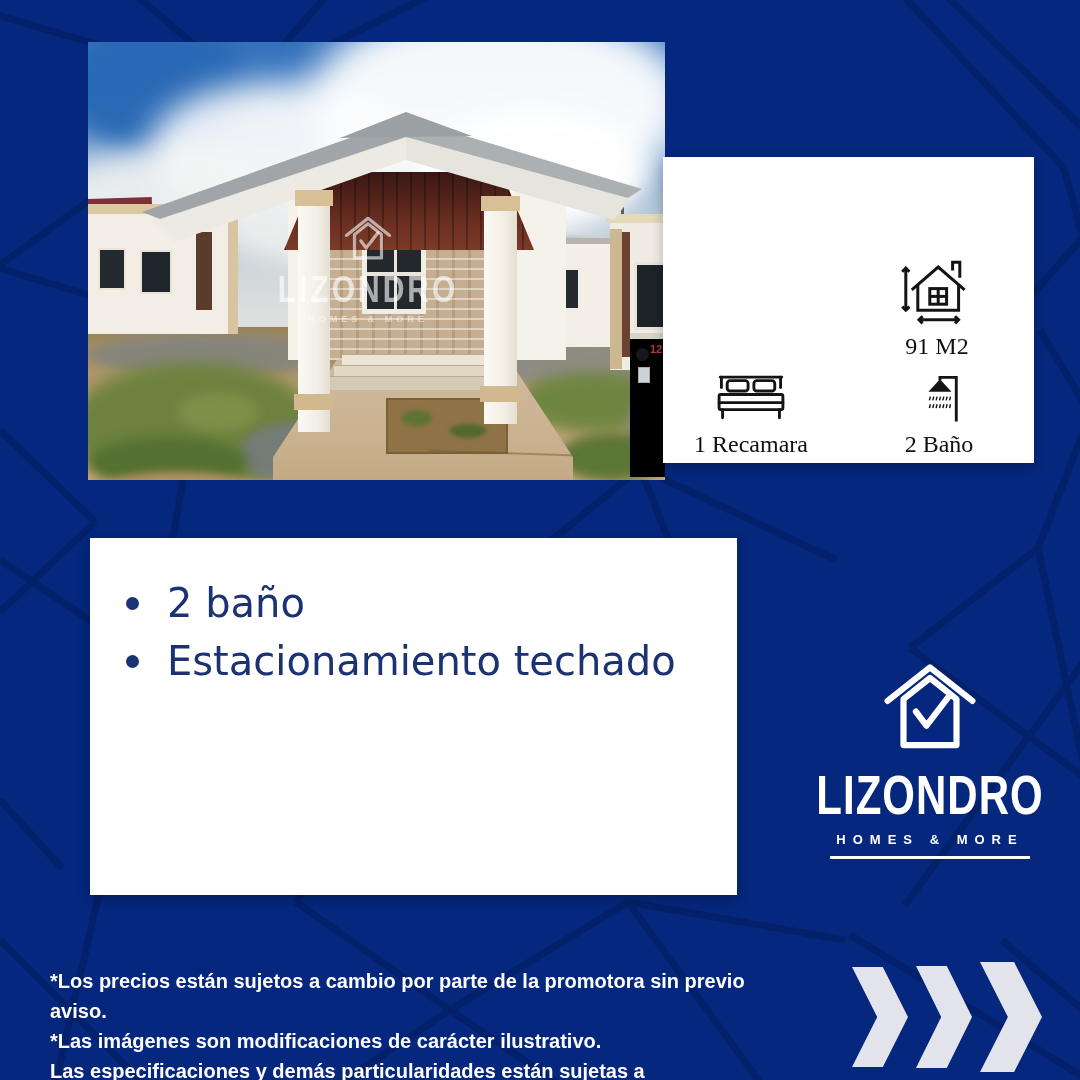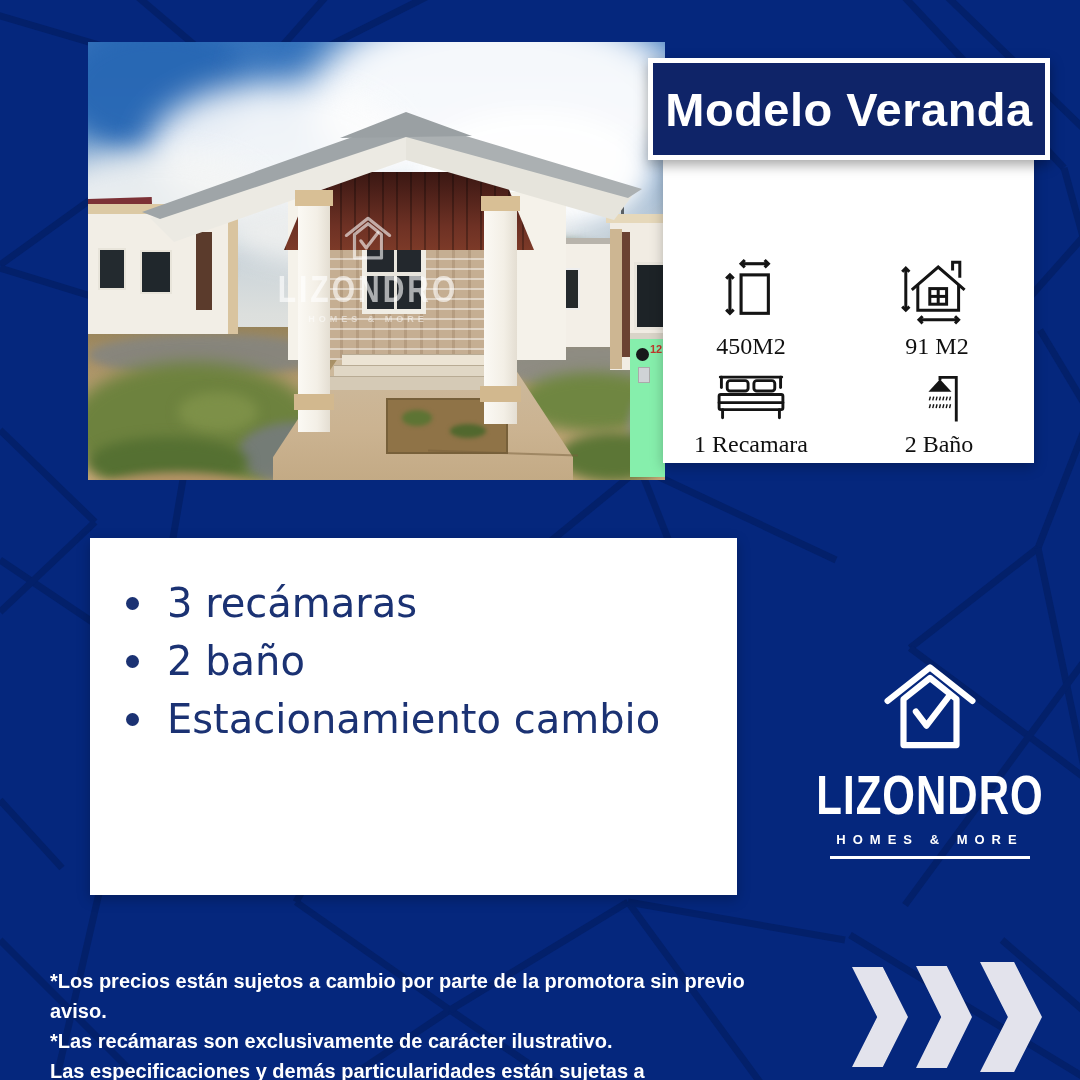--- a/index.html
+++ b/index.html
@@ -55,21 +55,21 @@
   .mh-win{left:12px;top:26px;width:24px;height:38px;background:#242a2e;border:2px solid #eee;}
 
   .rhouse{left:522px;top:178px;width:55px;height:150px;background:#f1ece3;z-index:5;}
   .rh-cornice{left:-4px;top:-6px;width:59px;height:9px;background:#e6d8ba;}
   .rh-stone{left:0;top:9px;width:12px;height:140px;background:#cdb692;}
   .rh-brown{left:12px;top:12px;width:8px;height:125px;background:#6b4232;}
   .rh-win{left:24px;top:42px;width:28px;height:62px;background:#1d2327;border:3px solid #e9e5dc;}
   .pole{left:533px;top:150px;width:3px;height:140px;background:#5a5f63;z-index:5;}
   .polehead{left:528px;top:146px;width:12px;height:5px;background:#454a4e;z-index:5;}
 
-  .fence{left:542px;top:295px;width:35px;height:140px;background:#86efac;z-index:6;}
+  .fence{left:542px;top:295px;width:35px;height:140px;background:#000000;z-index:6;}
   .fence-top{left:0;top:-4px;width:35px;height:6px;background:#d9d4c8;}
   .meter{left:6px;top:11px;width:13px;height:13px;border-radius:50%;background:#17181a;}
   .meter2{left:8px;top:30px;width:10px;height:14px;background:#cfd3d6;border:1px solid #aaa;}
   .house-num{left:20px;top:6px;font-size:11px;font-weight:bold;color:#c0392b;}
 
   .backwall{left:200px;top:150px;width:278px;height:168px;background:#f5f2ea;z-index:6;}
   .stone{left:236px;top:172px;width:174px;height:146px;background:#c5ae92;z-index:6;
      background-image:repeating-linear-gradient(0deg,rgba(255,255,255,.45) 0 2px,transparent 2px 10px),
                       repeating-linear-gradient(90deg,rgba(125,95,65,.22) 0 3px,transparent 3px 16px);}
   .window{left:274px;top:194px;width:54px;height:68px;background:#23282d;border:5px solid #f0ede5;z-index:6;}
@@ -295,40 +295,23 @@
           <polyline points="12,52 60,14 108,52"></polyline>
           <polygon points="30,50 60,26 90,50 90,102 30,102"></polygon>
           <path d="M44,64 L56,80 L82,46"></path>
         </g>
       </svg>
       <div class="wm-name">LIZONDRO</div>
       <div class="wm-tag">HOMES &amp; MORE</div>
     </div>
   </div>
 
-  <div class="abs title-box">
-    <span>Modelo Veranda</span>
-  </div>
 
   <div class="abs specs-card">
 
-    <div class="spec-cell sc1">
-      <svg width="62" height="76" viewBox="0 0 100 120">
-        <g stroke="#141414" stroke-width="5" fill="none">
-          <rect x="34" y="34" width="44" height="62"></rect>
-          <line x1="34" y1="16" x2="78" y2="16"></line>
-          <polyline points="40,10 34,16 40,22"></polyline>
-            <polyline points="72,10 78,16 72,22"></polyline>
-          <line x1="16" y1="34" x2="16" y2="96"></line>
-          <polyline points="10,40 16,34 22,40"></polyline>
-            <polyline points="10,90 16,96 22,90"></polyline>
-        </g>
-      </svg>
-      <div class="spec-label">450M2</div>
-    </div>
 
     <div class="spec-cell sc2">
       <svg width="72" height="76" viewBox="0 0 120 120">
         <g stroke="#141414" stroke-width="5" fill="none">
           <polyline points="18,58 62,20 106,58"></polyline>
           <polyline points="86,26 86,12 98,12 98,38"></polyline>
           <polyline points="28,50 28,92 96,92 96,50"></polyline>
           <rect x="48" y="56" width="28" height="26"></rect>
           <line x1="62" y1="56" x2="62" y2="82"></line>
             <line x1="48" y1="69" x2="76" y2="69"></line>
@@ -384,49 +367,45 @@
         </g>
       </svg>
       <div class="spec-label">2 Baño</div>
     </div>
   </div>
 
   <div class="abs features-card">
     <ul class="features-list">
       <li>
         <span class="dot"></span>
-        <span class="feat-text">3 recámaras</span>
-      </li>
-      <li>
-        <span class="dot"></span>
         <span class="feat-text">2 baño</span>
       </li>
       <li>
         <span class="dot"></span>
-        <span class="feat-text">Estacionamiento cambio</span>
+        <span class="feat-text">Estacionamiento techado</span>
       </li>
     </ul>
   </div>
 
   <div class="abs logo">
     <svg width="106" height="112" viewBox="0 0 120 120">
       <g stroke="#ffffff" stroke-width="7" fill="none" stroke-linecap="round" stroke-linejoin="round">
         <polyline points="12,52 60,14 108,52"></polyline>
         <polygon points="30,50 60,26 90,50 90,102 30,102"></polygon>
         <path d="M44,64 L56,80 L82,46"></path>
       </g>
     </svg>
     <div class="logo-name">LIZONDRO</div>
     <div class="logo-tag">HOMES &amp; MORE</div>
     <div class="logo-rule"></div>
   </div>
 
   <div class="abs disclaimer">
     <p>*Los precios están sujetos a cambio por parte de la promotora sin previo aviso.</p>
-    <p>*Las recámaras son exclusivamente de carácter ilustrativo.</p>
+    <p>*Las imágenes son modificaciones de carácter ilustrativo.</p>
     <p>Las especificaciones y demás particularidades están sujetas a modificaciones.</p>
   </div>
 
   <div class="abs chevrons">
     <span class="chev chev-a"></span>
     <span class="chev chev-b"></span>
     <span class="chev chev-c"></span>
   </div>
 
 </div>

